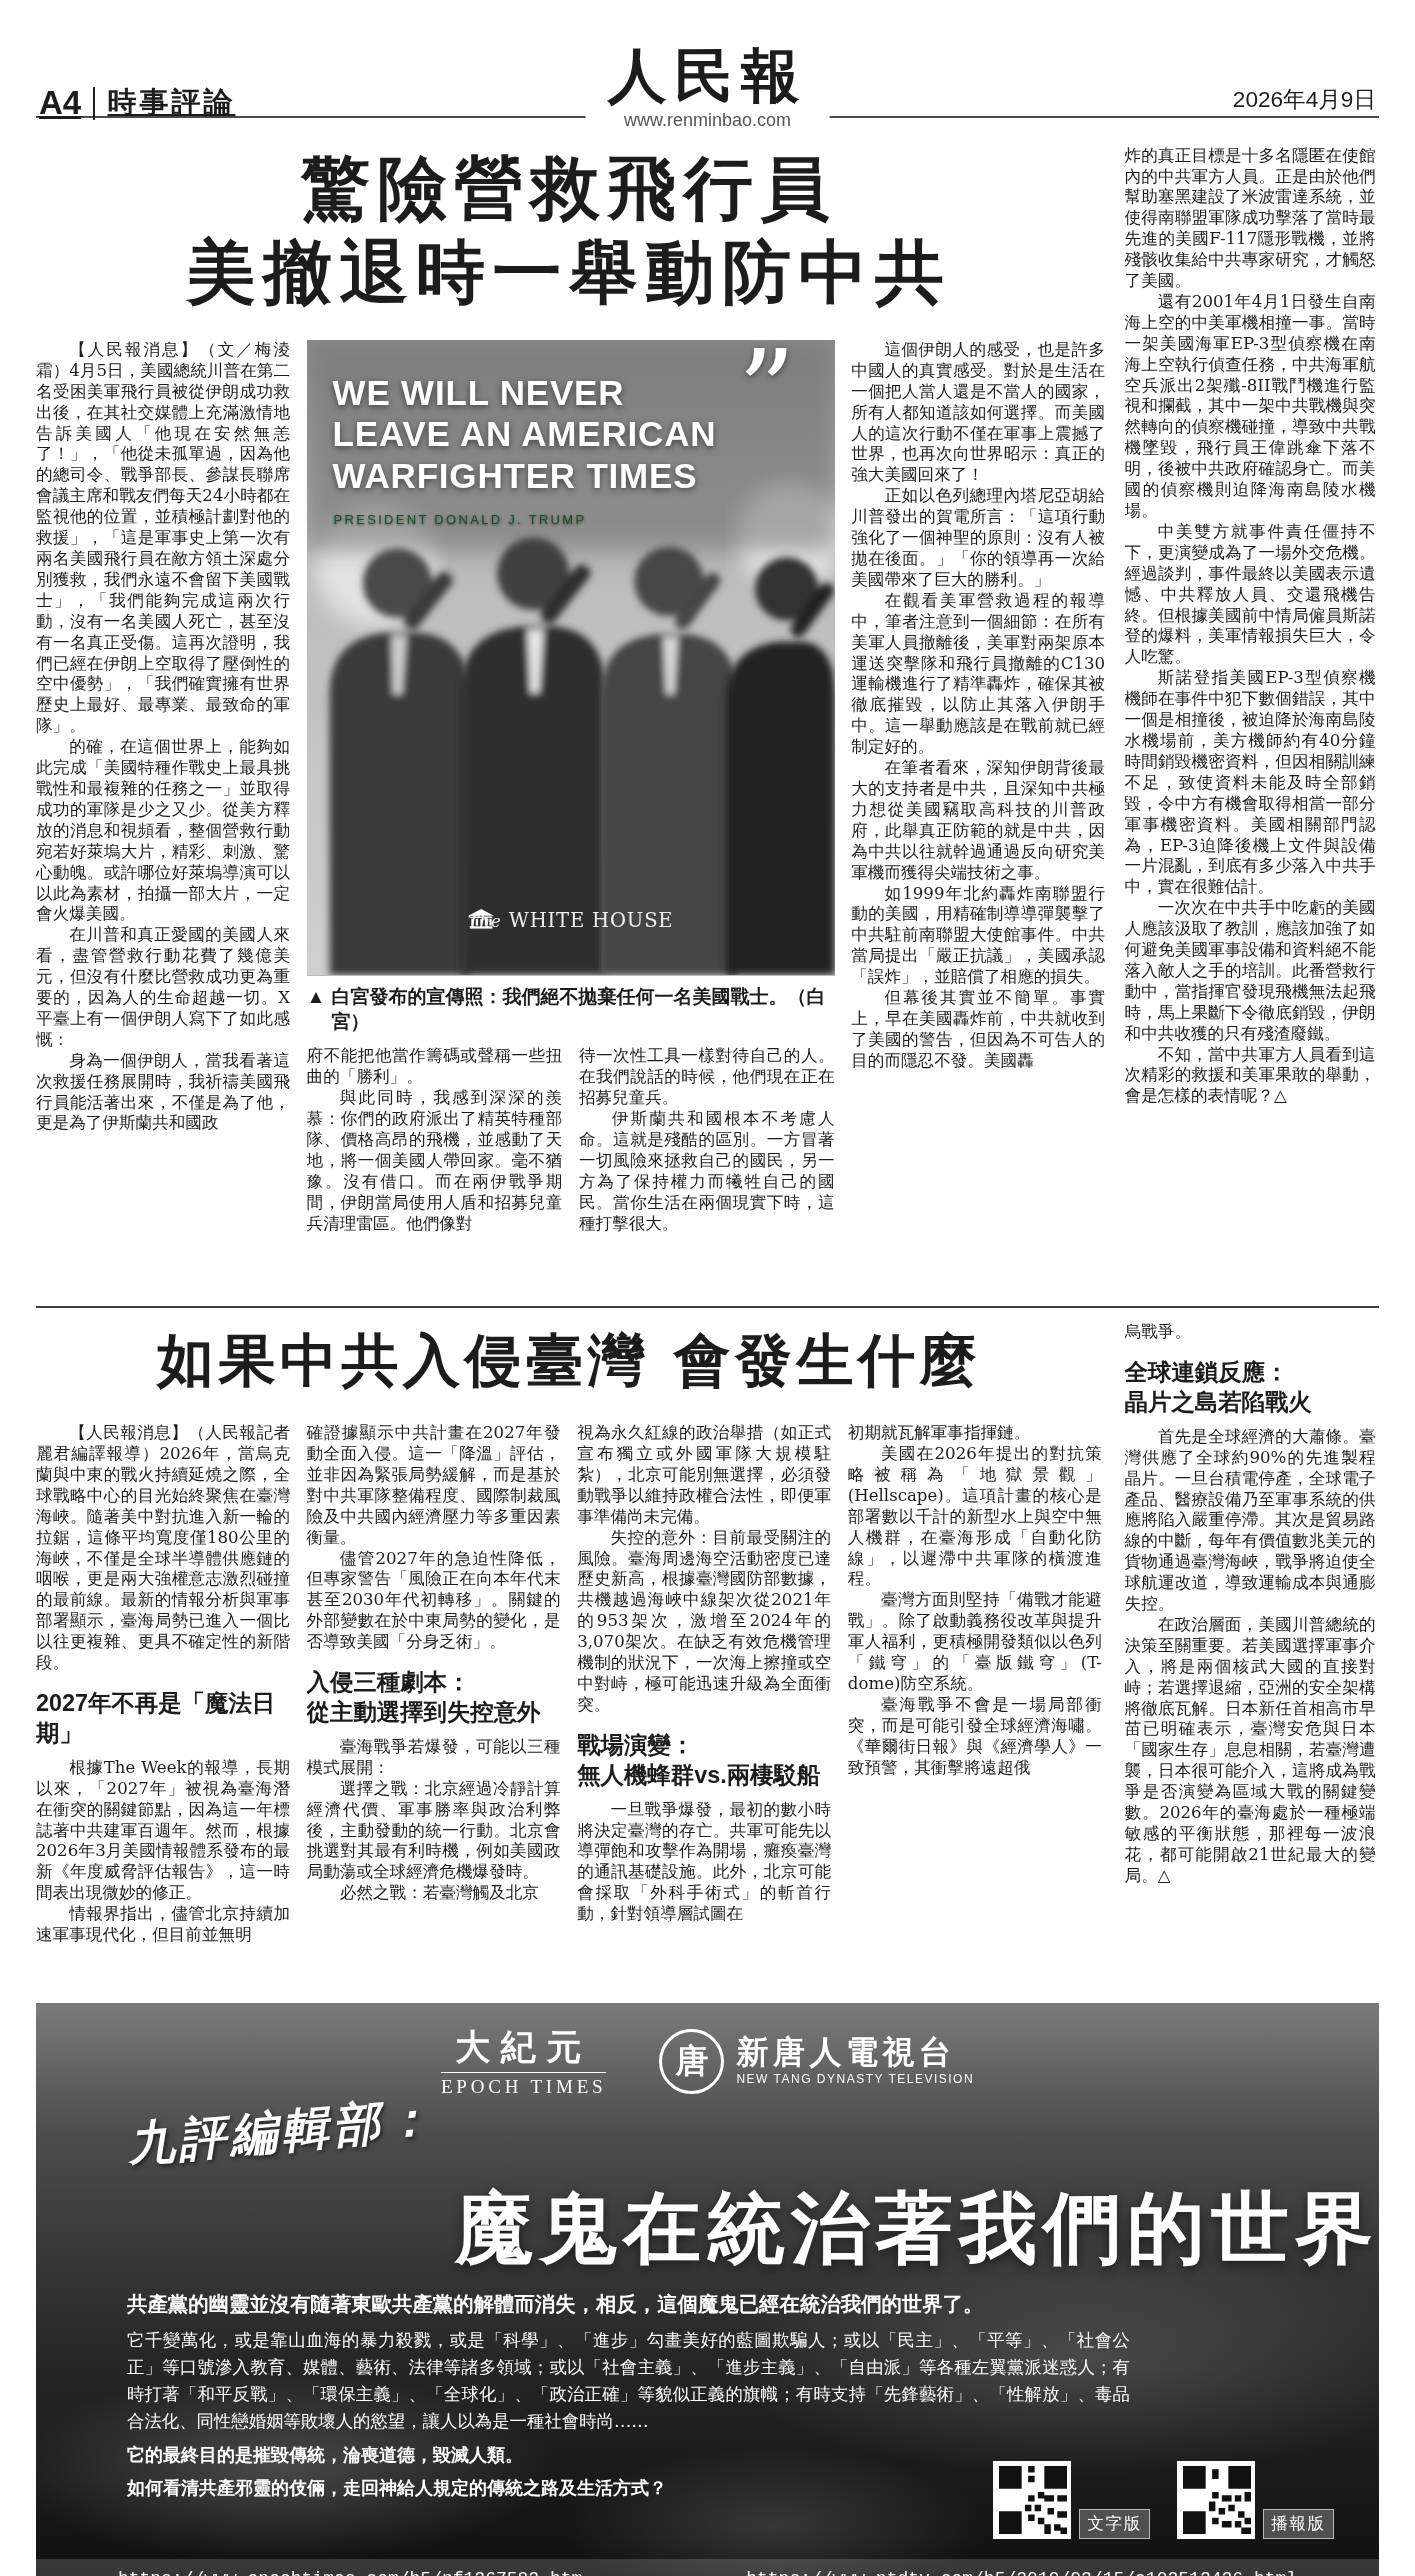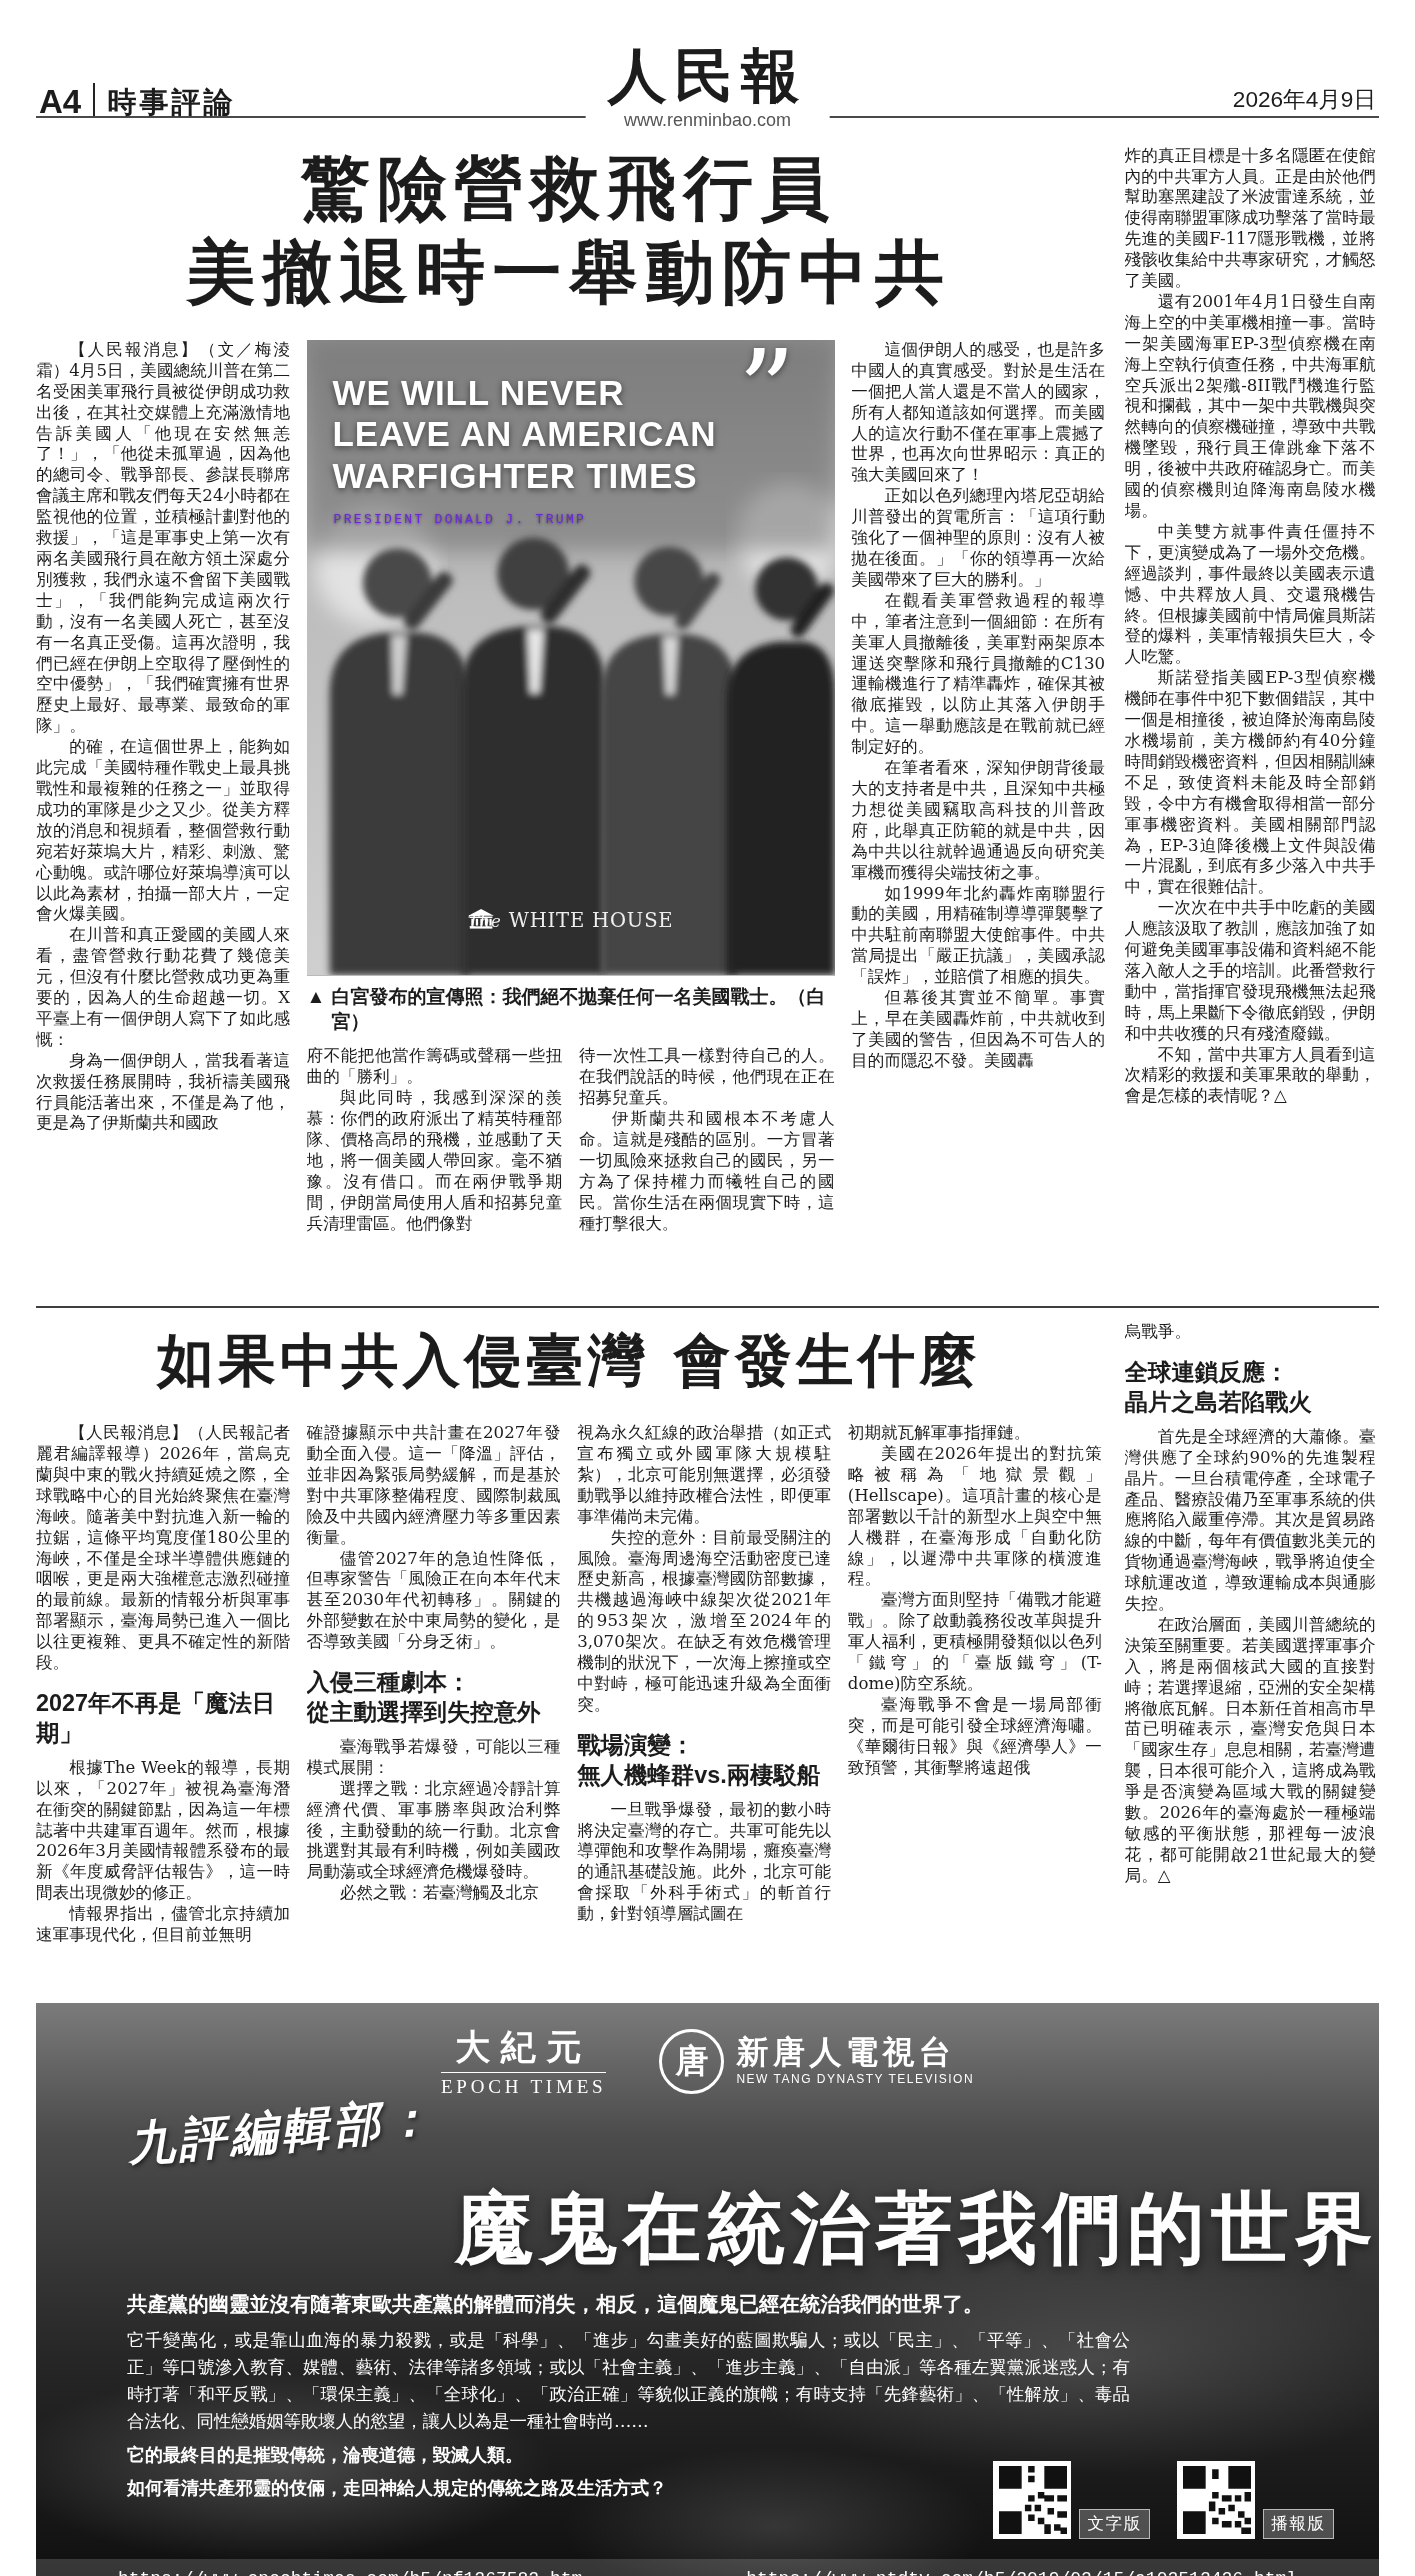--- a/index.html
+++ b/index.html
@@ -1,21 +1,21 @@
 <!DOCTYPE html>
 <html style="font-size:12px"><head>
 <meta charset="utf-8">
 <style>
   html,body{margin:0;padding:0;background:#e8e8e8;}
   .page{position:relative;width:1415px;min-height:2576px;margin:0 auto;background:#fff;
         font-family:"DejaVu Serif",serif;color:#1c1c1c;box-sizing:border-box;padding:44px 36px 22.6px;}
   
   header{position:relative;height:82px;}
   .h-rule{position:absolute;left:0;right:0;top:72px;height:2.3px;background:#4a4a4a;}
-  .h-left{position:absolute;left:3px;bottom:3px;display:flex;gap:12px;}
+  .h-left{position:absolute;left:3px;bottom:3px;display:flex;align-items:center;gap:12px;text-decoration:underline;}
   .pageno{font-family:"Liberation Sans",sans-serif;font-weight:bold;font-size:33px;}
   .vbar{display:inline-block;width:2.3px;height:33px;background:#222;}
   .section{font-family:"Liberation Sans",sans-serif;font-weight:bold;font-size:29px;letter-spacing:3px;}
   .h-center{position:absolute;left:50%;transform:translateX(-50%);top:0;text-align:center;background:#fff;z-index:2;padding:0 22.6px;}
   .masthead{font-size:59px;font-weight:bold;letter-spacing:7.5px;line-height:1.1;}
   .site{font-family:"Liberation Sans",sans-serif;font-size:18px;color:#555;margin-top:1.5px;}
   .h-right{position:absolute;right:3px;bottom:10.6px;font-family:"Liberation Sans",sans-serif;font-size:22.6px;}
   
   .bandA{display:flex;gap:22.6px;margin-top:19.6px;}
   .leftA{width:1066px;flex:none;}
@@ -31,21 +31,21 @@
   .cont{margin:0;text-indent:0;}
   .sub{font-family:"Liberation Sans",sans-serif;font-weight:bold;font-size:23.4px;line-height:1.28;
        white-space:pre-line;text-indent:0;text-align:left;margin:15px 0 9px;}
   
   .photo{position:relative;width:528px;height:636px;margin:0;background:#b9b9b9;overflow:hidden;}
   .photo svg{position:absolute;inset:0;}
   .ovl{position:absolute;left:26px;top:32px;color:#fff;font-family:"Liberation Sans",sans-serif;
        font-weight:bold;font-size:35px;line-height:1.18;letter-spacing:0.8px;text-shadow:0 1.5px 6px rgba(0,0,0,.55);}
   .qmark{position:absolute;right:39px;top:-4.5px;color:#fff;font-size:113px;font-family:"DejaVu Serif",serif;
          line-height:1;text-shadow:0 1.5px 6px rgba(0,0,0,.5);}
-  .byline{position:absolute;left:27px;top:172px;color:#6d28d9;font-family:Liberation Mono, monospace;
+  .byline{position:absolute;left:27px;top:172px;color:#14532d;font-family:Liberation Sans, sans-serif;
           font-size:13px;letter-spacing:2.3px;text-shadow:0 0.8px 3px rgba(0,0,0,.6);}
   .wm{position:absolute;left:50%;transform:translateX(-50%);bottom:44px;color:rgba(255,255,255,.92);
       display:flex;align-items:center;gap:7.5px;font-family:"DejaVu Serif",serif;font-size:19.6px;letter-spacing:0.8px;}
   .wm .the{font-style:italic;font-size:16.6px;}
   .caption{display:flex;gap:6px;align-items:flex-start;font-family:"Liberation Sans",sans-serif;
            font-weight:bold;font-size:19px;line-height:1.3;margin:9px 0 12px;text-align:left;}
   .subrow{display:flex;gap:16.6px;}
   .subrow .col{width:256px;height:220px;}
   
   .divider{height:2.3px;background:#3f3f3f;margin:13.6px 0 0;}

